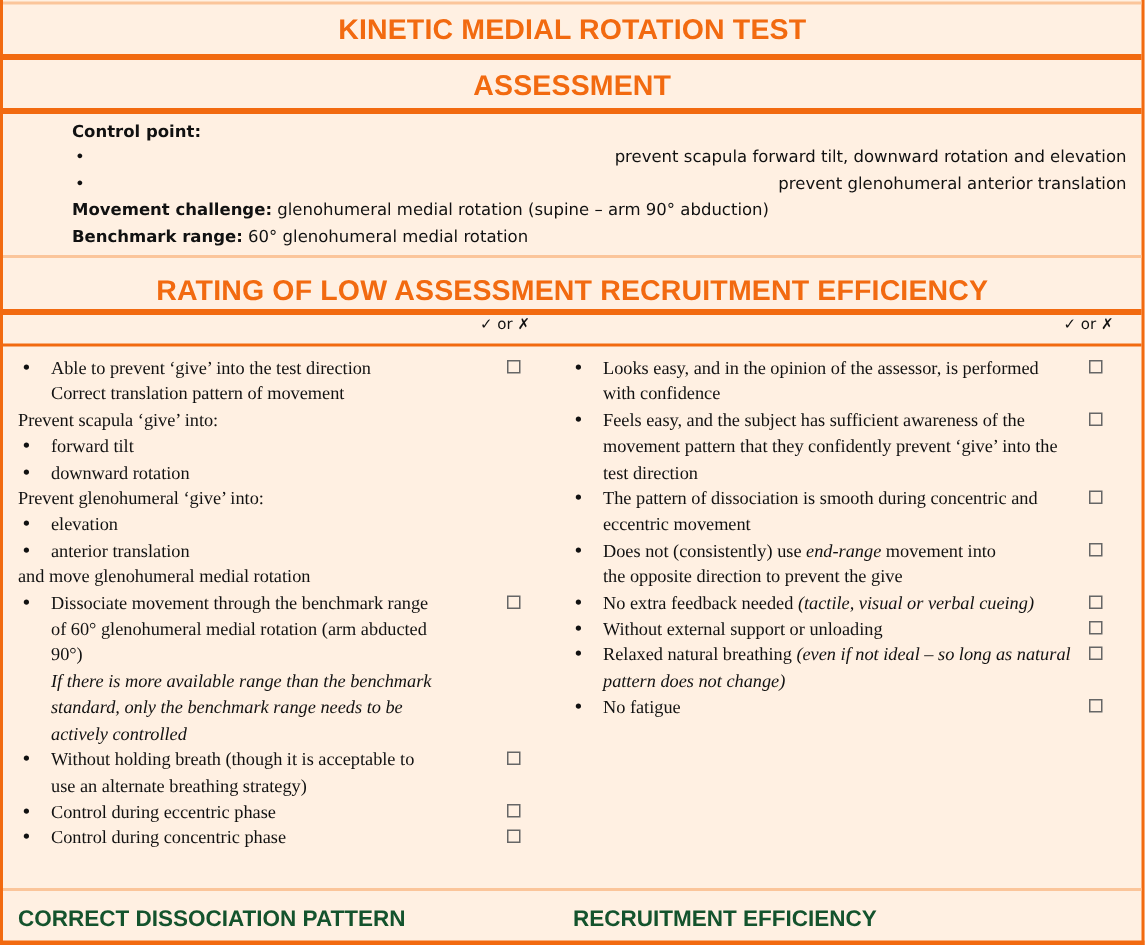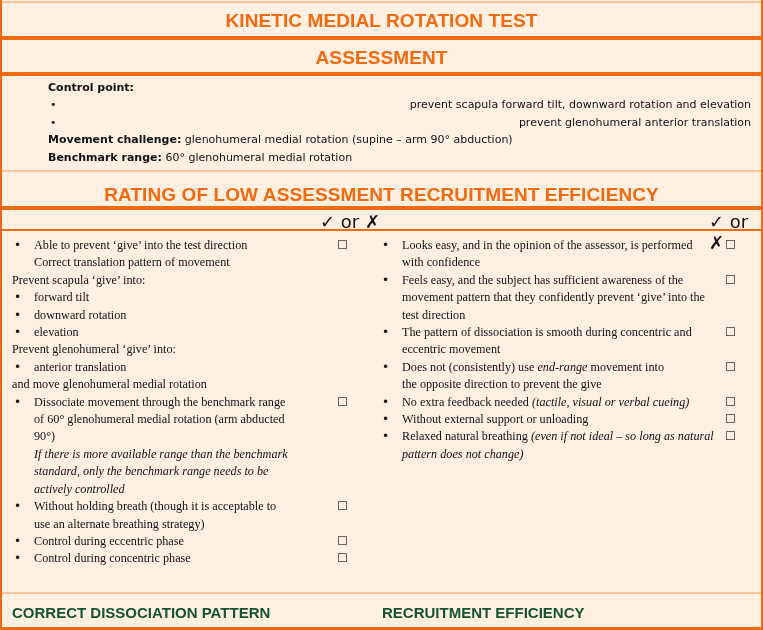--- a/index.html
+++ b/index.html
@@ -34,21 +34,21 @@
 
   .assess {
     position: absolute; left: 10px; top: 79px; right: 10px;
     font-size: 11px; line-height: 17.4px; margin-left: 36px;
   }
   .assess .lbl { font-weight: bold; }
   .bul { position: relative; padding-left: 22px; text-align: right; }
   .bul::before { content: "•"; position: absolute; left: 2px; }
 
   .colhead {
-    position: absolute; top: 211px; font-size: 18px;
+    position: absolute; top: 211px; font-size: 10px;
   }
   .col {
     position: absolute; top: 237px;
     font-size: 12.2px; line-height: 17.4px;
   }
   .row { position: relative; }
   .row .txt { display: block; font-family: Liberation Serif, serif; }
   .row.b .txt { padding-left: 22px; }
   .row.b::before { content: "•"; position: absolute; left: 2px; top: 0; }
   .box {
@@ -104,25 +104,25 @@
     </div>
     <div class="row">
       <span class="txt">Prevent scapula ‘give’ into:</span>
     </div>
     <div class="row b">
         <span class="txt">forward tilt</span>
       </div>
     <div class="row b">
         <span class="txt">downward rotation</span>
       </div>
+    <div class="row">
+        <span class="txt">Prevent glenohumeral ‘give’ into:</span>
+      </div>
     <div class="row b">
         <span class="txt">elevation</span>
-      </div>
-    <div class="row">
-        <span class="txt">Prevent glenohumeral ‘give’ into:</span>
       </div>
     <div class="row b">
         <span class="txt">anterior translation</span>
       </div>
     <div class="row">
         <span class="txt">and move glenohumeral medial rotation</span>
       </div>
     <div class="row b">
       <span class="txt" style="width:260px">Dissociate movement through the benchmark range of 60° glenohumeral medial rotation (arm abducted 90°)</span>
       <span class="txt" style="width:270px"><i>If there is more available range than the benchmark standard, only the benchmark range needs to be actively controlled</i></span>
@@ -164,18 +164,22 @@
       <span class="box"></span>
     </div>
     <div class="row b">
       <span class="txt">Without external support or unloading</span>
       <span class="box"></span>
     </div>
     <div class="row b">
       <span class="txt" style="width:320px"><span>Relaxed natural breathing </span><i>(even if not ideal – so long as natural pattern does not change)</i><span></span></span>
       <span class="box"></span>
     </div>
+    <div class="row b">
+      <span class="txt">No fatigue</span>
+      <span class="box"></span>
+    </div>
   </div>
 
   <div class="thin-peach" style="top:592px"></div>
   <div class="footer" style="left:10px">CORRECT DISSOCIATION PATTERN</div>
   <div class="footer" style="left:380px">RECRUITMENT EFFICIENCY</div>
 </div>
 
 </body></html>

